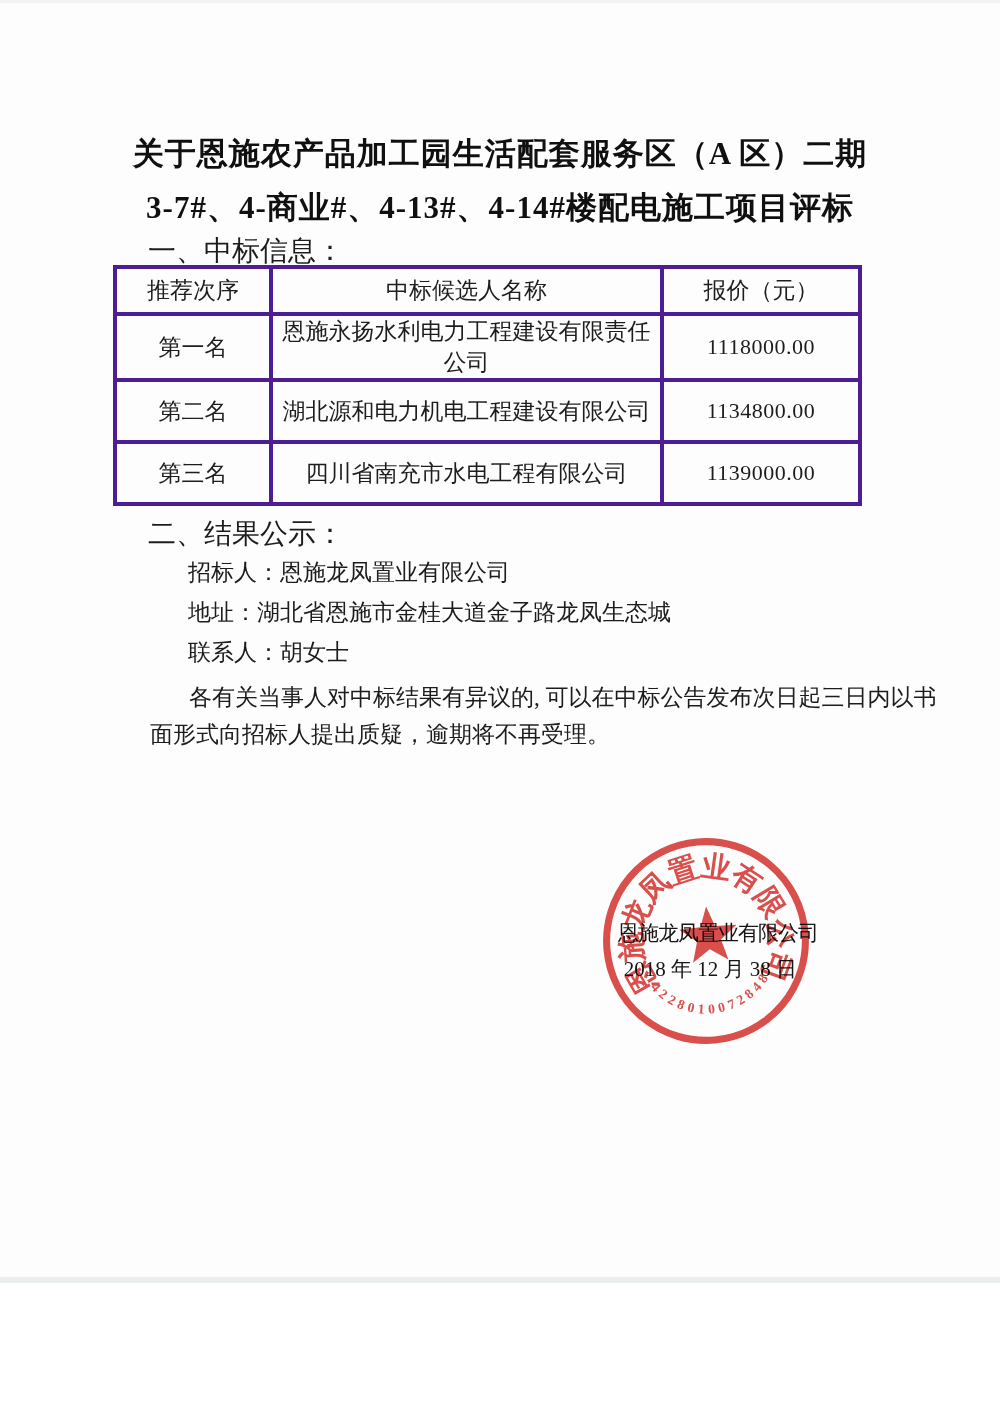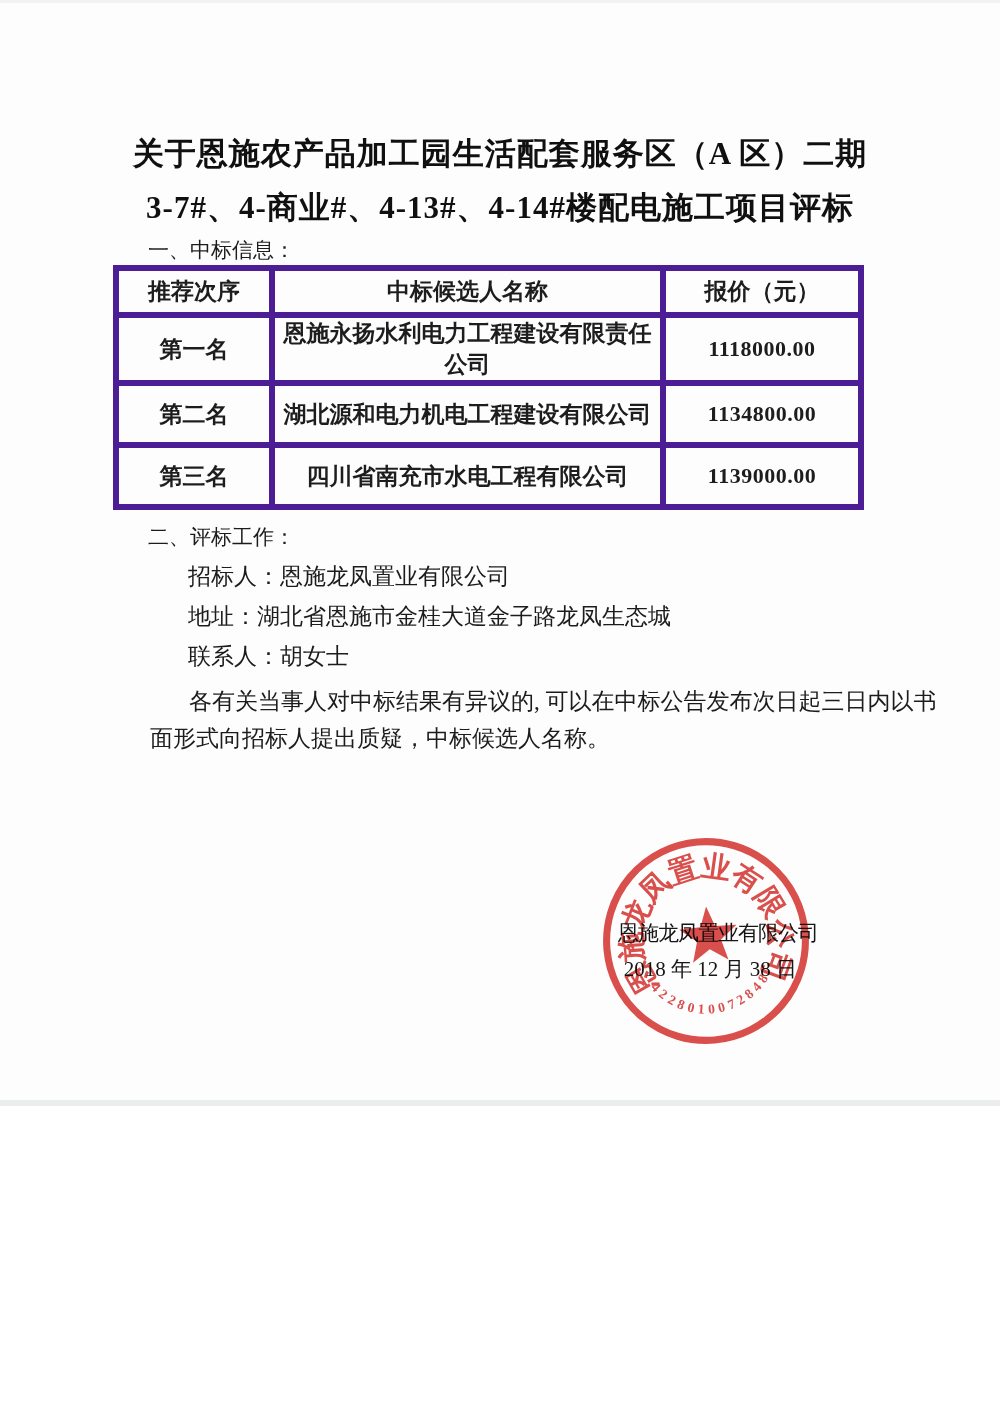--- a/index.html
+++ b/index.html
@@ -1,35 +1,35 @@
 <!DOCTYPE html>
 <html><head>
 <meta charset="utf-8">
 <style>
   html,body { margin:0; padding:0; background:#ffffff; }
   .page {
-    position:relative; width:1000px; height:1106px;
+    position:relative; width:1000px; height:1283px;
     background:#fdfdfd; overflow:hidden;
     font-family:"Liberation Serif","DejaVu Serif",serif;
     color:#1c1c1c;
   }
   .page::before { content:""; position:absolute; left:0; top:0; width:100%; height:3px; background:#f1f3f3; }
   .page::after  { content:""; position:absolute; left:0; bottom:0; width:100%; height:6px; background:#ebeeee; }
 
   .title { padding-top:127px; text-align:center; font-size:31px; font-weight:bold; line-height:54px; color:#101010; letter-spacing:1px; }
 
   .intro { margin:0 150px; font-size:23px; line-height:37px; }
   .intro .line { white-space:nowrap; }
   .intro .line.first { text-indent:39px; }
 
-  .sec-heading { margin:1px 0 0 148px; font-size:21px; line-height:29px; }
+  .sec-heading { margin:1px 0 0 148px; font-size:28px; line-height:29px; }
   .sec-heading.second { margin-top:13px; }
 
   table.award { border-collapse:collapse; margin-left:113px; width:745px; table-layout:fixed; font-size:23px; color:#1d1d1d; }
-  table.award th, table.award td { border:6px solid #4c1d95; text-align:center; vertical-align:middle; font-weight:bold; padding:0 4px; }
+  table.award th, table.award td { border:4px solid #4c1d95; text-align:center; vertical-align:middle; font-weight:normal; padding:0 4px; }
   table.award tr.hdr { height:47px; }
   table.award tr.row { height:62px; }
   .col-rank  { width:156px; }
   .col-comp  { width:391px; }
   .col-price { width:198px; }
   td.price { font-size:22px; letter-spacing:0.5px; }
 
   .contact { margin:5px 0 0 188px; font-size:23px;font-family:Liberation Serif, serif; }
   .contact .item { line-height:40px; white-space:nowrap; }
 
@@ -83,31 +83,31 @@
       <td class="price">1134800.00</td>
     </tr>
     <tr class="row">
       <td>第三名</td>
       <td>四川省南充市水电工程有限公司</td>
       <td class="price">1139000.00</td>
     </tr>
   </tbody>
     </table>
 
-  <div class="sec-heading second">二、评标工作：</div>
+  <div class="sec-heading second">二、结果公示：</div>
 
   <div class="contact">
     <div class="item">招标人：恩施龙凤置业有限公司</div>
     <div class="item">地址：湖北省恩施市金桂大道金子路龙凤生态城</div>
     <div class="item">联系人：胡女士</div>
   </div>
 
   <div class="closing">
     <div class="line first">各有关当事人对中标结果有异议的, 可以在中标公告发布次日起三日内以书</div>
-    <div class="line">面形式向招标人提出质疑，中标候选人名称。</div>
+    <div class="line">面形式向招标人提出质疑，逾期将不再受理。</div>
   </div>
 
   <div class="signature">恩施龙凤置业有限公司</div>
   <div class="sign-date">2018 年 12 月 38 日</div>
 
   <svg class="stamp" viewBox="0 0 220 220" aria-hidden="true">
     <circle cx="110" cy="110" r="98.5" fill="none" stroke-width="7" stroke="#d8403c"></circle>
     <polygon transform="translate(113,106)" points="0,-30 7.3,-10.1 28.5,-9.3 11.9,3.9 17.6,24.3 0,12.5 -17.6,24.3 -11.9,3.9 -28.5,-9.3 -7.3,-10.1" fill="#d8403c"></polygon>
     <g class="stamp-arc" fill="#d8403c">
         <text x="110" y="46" transform="rotate(-115 110 110)" text-anchor="middle">恩</text>

